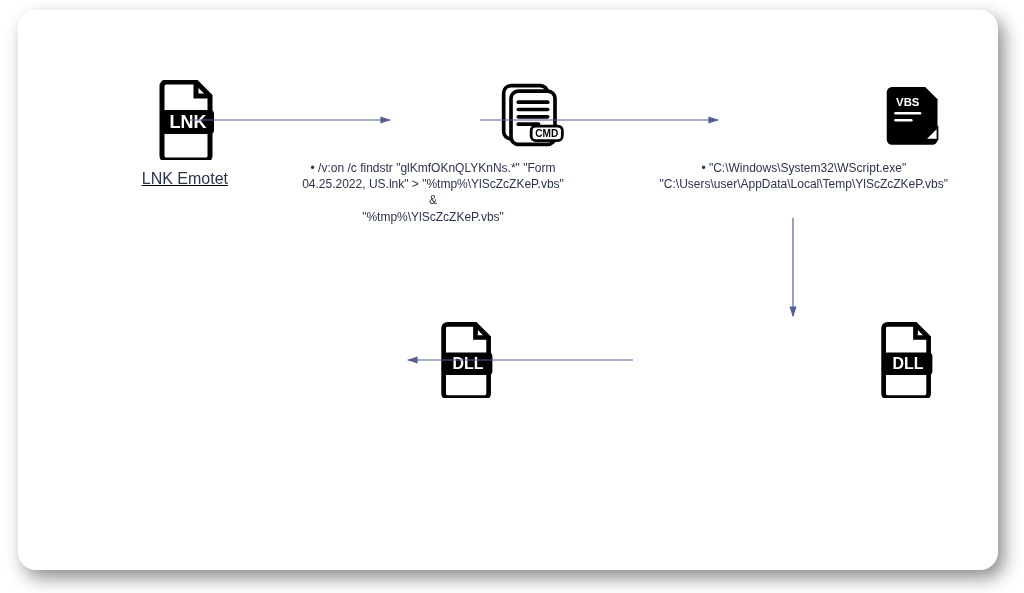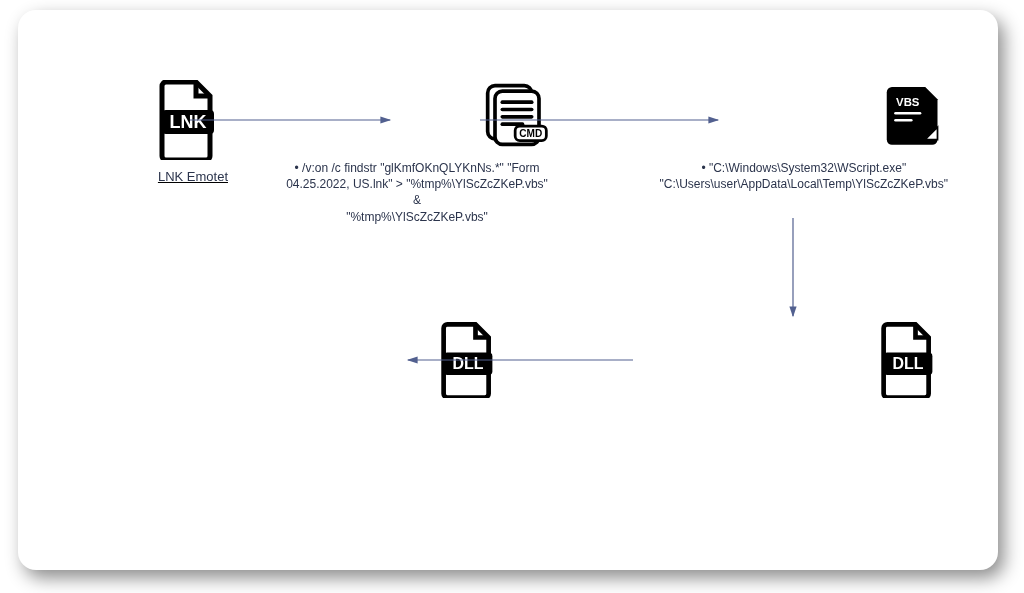--- a/index.html
+++ b/index.html
@@ -30,21 +30,21 @@
   }
   .caption {
     margin-top: 10px;
     font-size: 12px;
     color: #2b344c;
     line-height: 1.35;
     max-width: 300px;
     white-space: pre-line;
   }
   .caption.big {
-    font-size: 13px;
+    font-size: 16px;
     margin-top: 8px;
   }
   svg.arrow { position: absolute; overflow: visible; pointer-events: none; }
   .icon-wrap { width: 80px; height: 80px; display:flex; align-items:center; justify-content:center; }
   .icon-wrap.small { width: 70px; height: 70px; }
 </style>
 </head>
 <body>
 
 <div class="card">
@@ -54,21 +54,21 @@
       <svg viewBox="0 0 64 80" width="64" height="80">
         <path d="M10 2 h30 l14 14 v60 a4 4 0 0 1 -4 4 h-40 a4 4 0 0 1 -4 -4 v-70 a4 4 0 0 1 4 -4 z" fill="#fff" stroke="#000" stroke-width="5"></path>
         <path d="M40 2 v14 h14" fill="none" stroke="#000" stroke-width="5"></path>
         <rect x="6" y="30" width="52" height="24" rx="4" fill="#000"></rect>
         <text x="32" y="48" text-anchor="middle" fill="#fff" font-family="Arial" font-weight="900" font-size="18">LNK</text>
       </svg>
     </div>
     <div class="caption big">LNK Emotet</div>
   </div>
 
-  <div class="node" style="left:264px; top:70px; width:270px;">
+  <div class="node" style="left:280px; top:70px; width:270px;">
     <div class="icon-wrap small">
       <svg viewBox="0 0 72 72" width="66" height="66">
         <rect x="4" y="4" width="48" height="58" rx="8" fill="#fff" stroke="#000" stroke-width="4"></rect>
         <rect x="12" y="10" width="48" height="58" rx="8" fill="#fff" stroke="#000" stroke-width="4"></rect>
         <line x1="20" y1="22" x2="52" y2="22" stroke="#000" stroke-width="4" stroke-linecap="round"></line>
         <line x1="20" y1="30" x2="52" y2="30" stroke="#000" stroke-width="4" stroke-linecap="round"></line>
         <line x1="20" y1="38" x2="52" y2="38" stroke="#000" stroke-width="4" stroke-linecap="round"></line>
         <line x1="20" y1="46" x2="42" y2="46" stroke="#000" stroke-width="4" stroke-linecap="round"></line>
         <rect x="34" y="48" width="34" height="16" rx="5" fill="#fff" stroke="#000" stroke-width="3"></rect>
         <text x="51" y="60" text-anchor="middle" fill="#000" font-family="Arial" font-weight="900" font-size="11">CMD</text>

